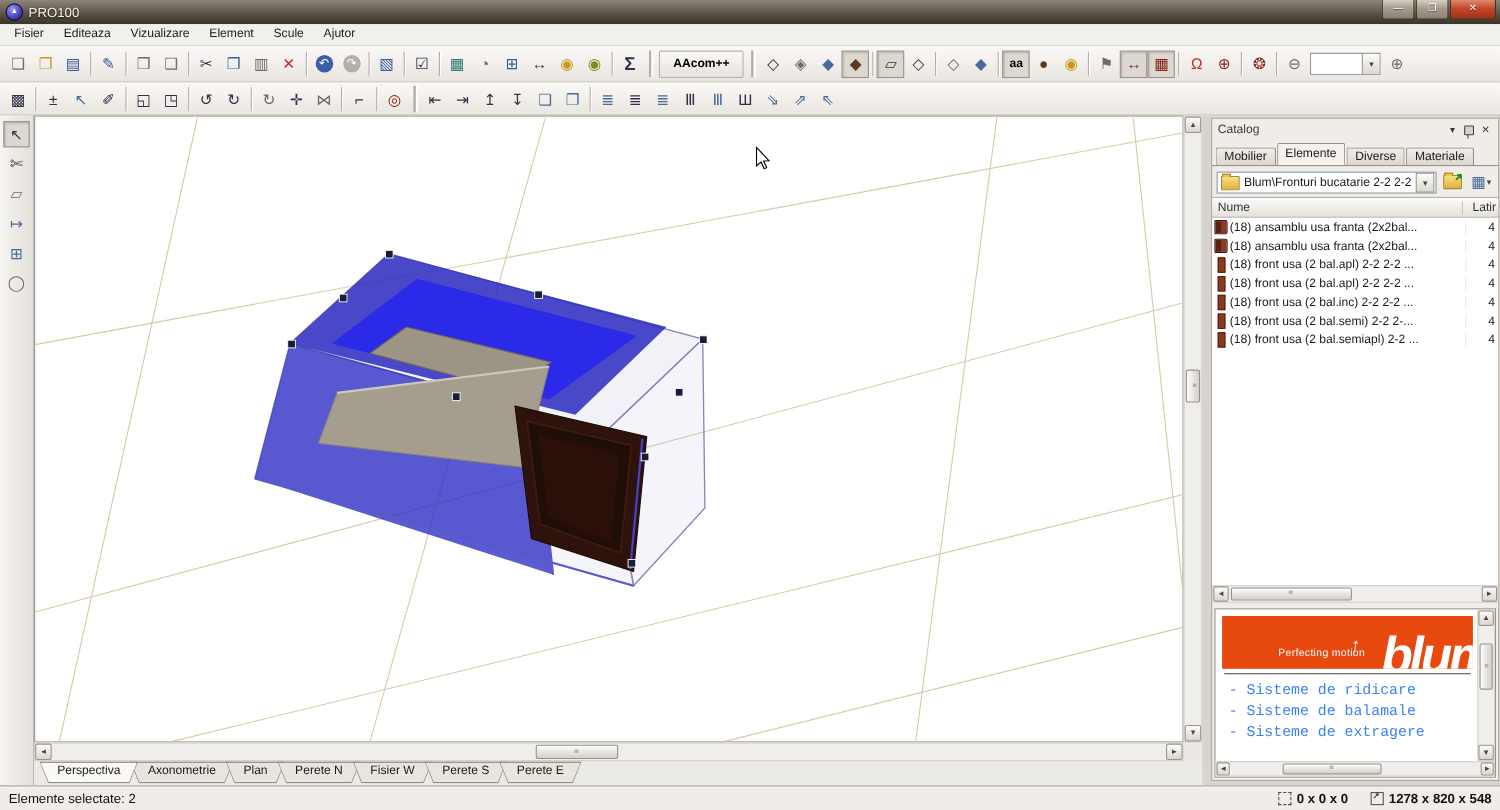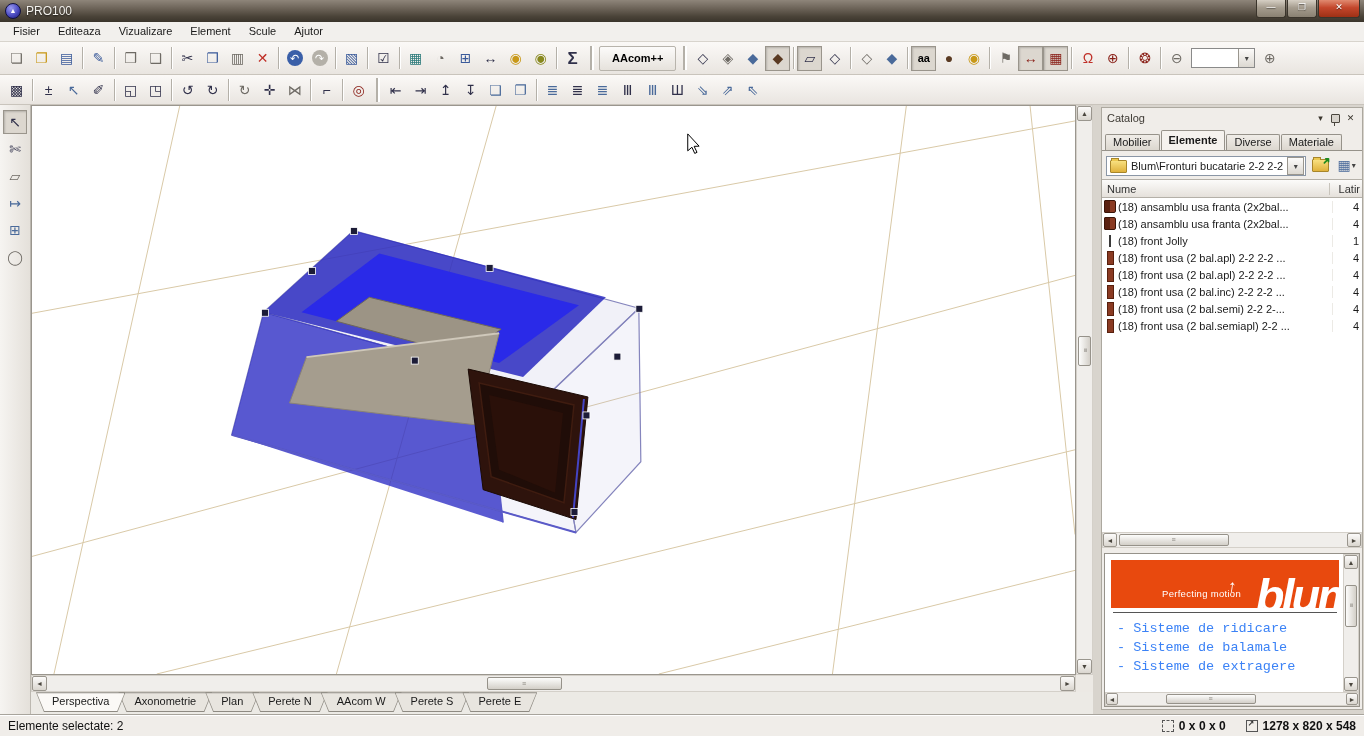--- a/index.html
+++ b/index.html
@@ -74,21 +74,21 @@
   .catalog-panel{width:262px;background:#f0ede9;border:1px solid #aca89f;box-sizing:border-box;
     margin:2px 1px 4px 0;display:flex;flex-direction:column;height:603px;}
   .panel-header{height:18px;display:flex;align-items:center;padding:1px 4px 0 5px;color:#3e3a34;}
   .panel-title{flex:1;}
   .ph-btn{width:15px;height:14px;display:flex;align-items:center;justify-content:center;font-size:9px;color:#3a362e;}
   .pin-icon{width:7px;height:7px;border:1px solid #4a463e;background:#d8d4cd;border-radius:1px;position:relative;}
   .pin-icon::after{content:"";position:absolute;left:2px;top:7px;width:1px;height:4px;background:#4a463e;}
   .ctabs{display:flex;align-items:flex-end;padding:2px 3px 0 3px;height:21px;}
   .ctab{border:1px solid #96928a;border-bottom:none;border-radius:2px 2px 0 0;padding:0 7px;height:15px;line-height:15px;
     background:linear-gradient(#f0ede8,#dcd7cf);margin-right:1px;white-space:nowrap;}
-  .ctab.active{background:#f5f2ee;height:19px;line-height:19px;position:relative;z-index:2;font-weight:bold;}
+  .ctab.active{background:#f5f2ee;height:19px;line-height:19px;position:relative;z-index:2;}
   .ctab-line{height:1px;background:#96928a;margin:0;}
   .path-row{display:flex;align-items:flex-end;gap:3px;padding:3px 4px;}
   .combo{flex:1;display:flex;align-items:center;height:20px;background:#fff;border:1px solid #8a96a6;padding:0 1px 0 3px;gap:4px;box-sizing:border-box;}
   .combo-text{flex:1;white-space:nowrap;overflow:hidden;}
   .combo-arrow{width:15px;height:16px;background:linear-gradient(#fcfbfa,#dcd8d1);border:1px solid #9a968e;
     font-size:8px;color:#444;display:flex;align-items:center;justify-content:center;}
   .folder{width:15px;height:11px;background:linear-gradient(#f8e080,#e0b23c);border:1px solid #a8862a;border-radius:1px;position:relative;flex:none;}
   .folder::before{content:"";position:absolute;top:-3px;left:0;width:6px;height:2px;background:#ecc850;border:1px solid #a8862a;border-bottom:none;}
   .tool-btn{width:24px;height:22px;border:1px solid transparent;background:transparent;display:flex;align-items:center;justify-content:center;position:relative;padding:0;}
   .up-arr{position:absolute;right:1px;top:0;color:#1e8a1e;font-size:10px;font-weight:bold;transform:rotate(-45deg);}
@@ -495,21 +495,21 @@
           <span class="vtab">
             <span class="vtab-in">Axonometrie</span>
           </span>
           <span class="vtab">
             <span class="vtab-in">Plan</span>
           </span>
           <span class="vtab">
             <span class="vtab-in">Perete N</span>
           </span>
           <span class="vtab">
-            <span class="vtab-in">AAcom W</span>
+            <span class="vtab-in">Fisier W</span>
           </span>
           <span class="vtab">
             <span class="vtab-in">Perete S</span>
           </span>
           <span class="vtab">
             <span class="vtab-in">Perete E</span>
           </span>
         </div>
     </div>
 
@@ -557,27 +557,20 @@
             </span>
             <span class="lname">(18) ansamblu usa franta (2x2bal...</span>
             <span class="lwidth">4</span>
           </div>
           <div class="lrow">
             <span class="licon">
               <span class="li-book"></span>
             </span>
             <span class="lname">(18) ansamblu usa franta (2x2bal...</span>
             <span class="lwidth">4</span>
-          </div>
-          <div class="lrow">
-            <span class="licon">
-              <span class="li-line"></span>
-            </span>
-            <span class="lname">(18) front Jolly</span>
-            <span class="lwidth">1</span>
           </div>
           <div class="lrow">
             <span class="licon">
               <span class="li-panel"></span>
             </span>
             <span class="lname">(18) front usa (2 bal.apl) 2-2 2-2 ...</span>
             <span class="lwidth">4</span>
           </div>
           <div class="lrow">
             <span class="licon">

